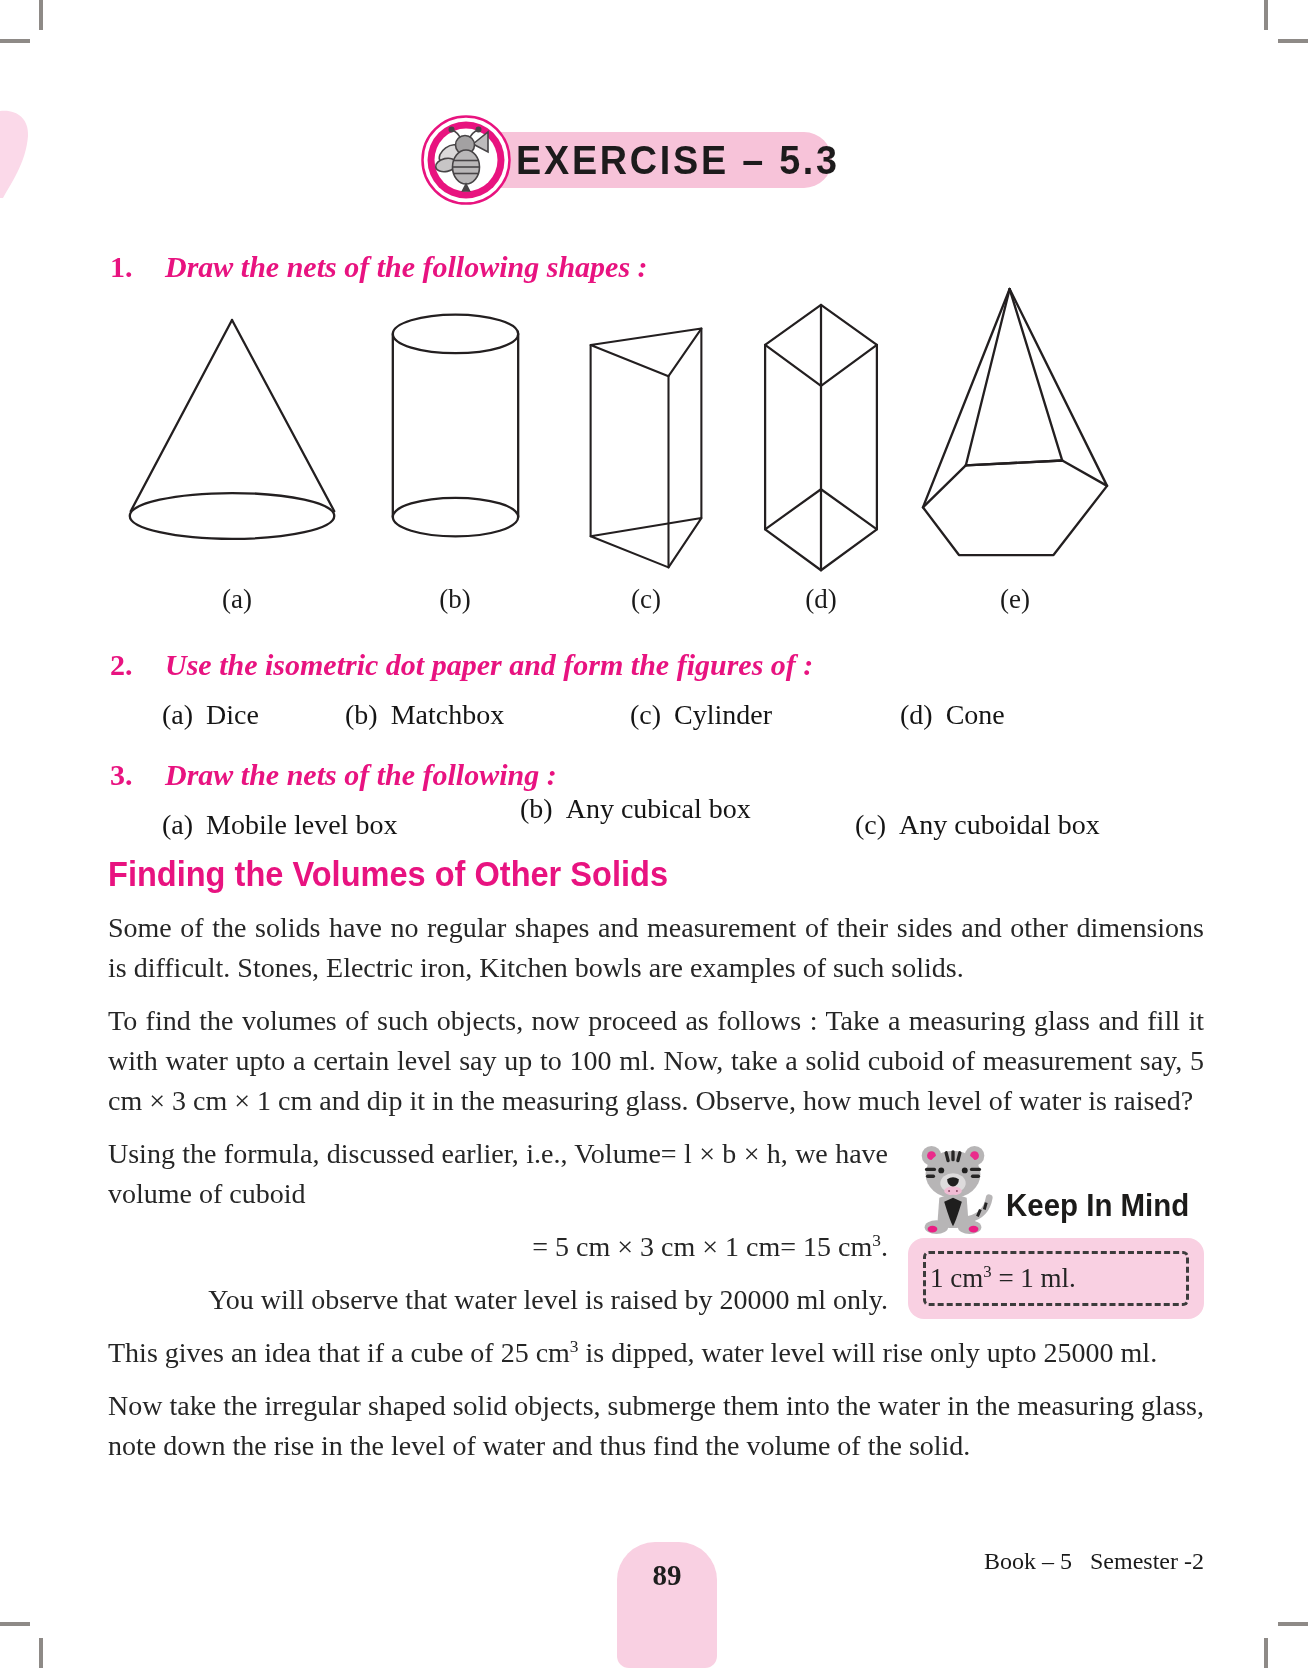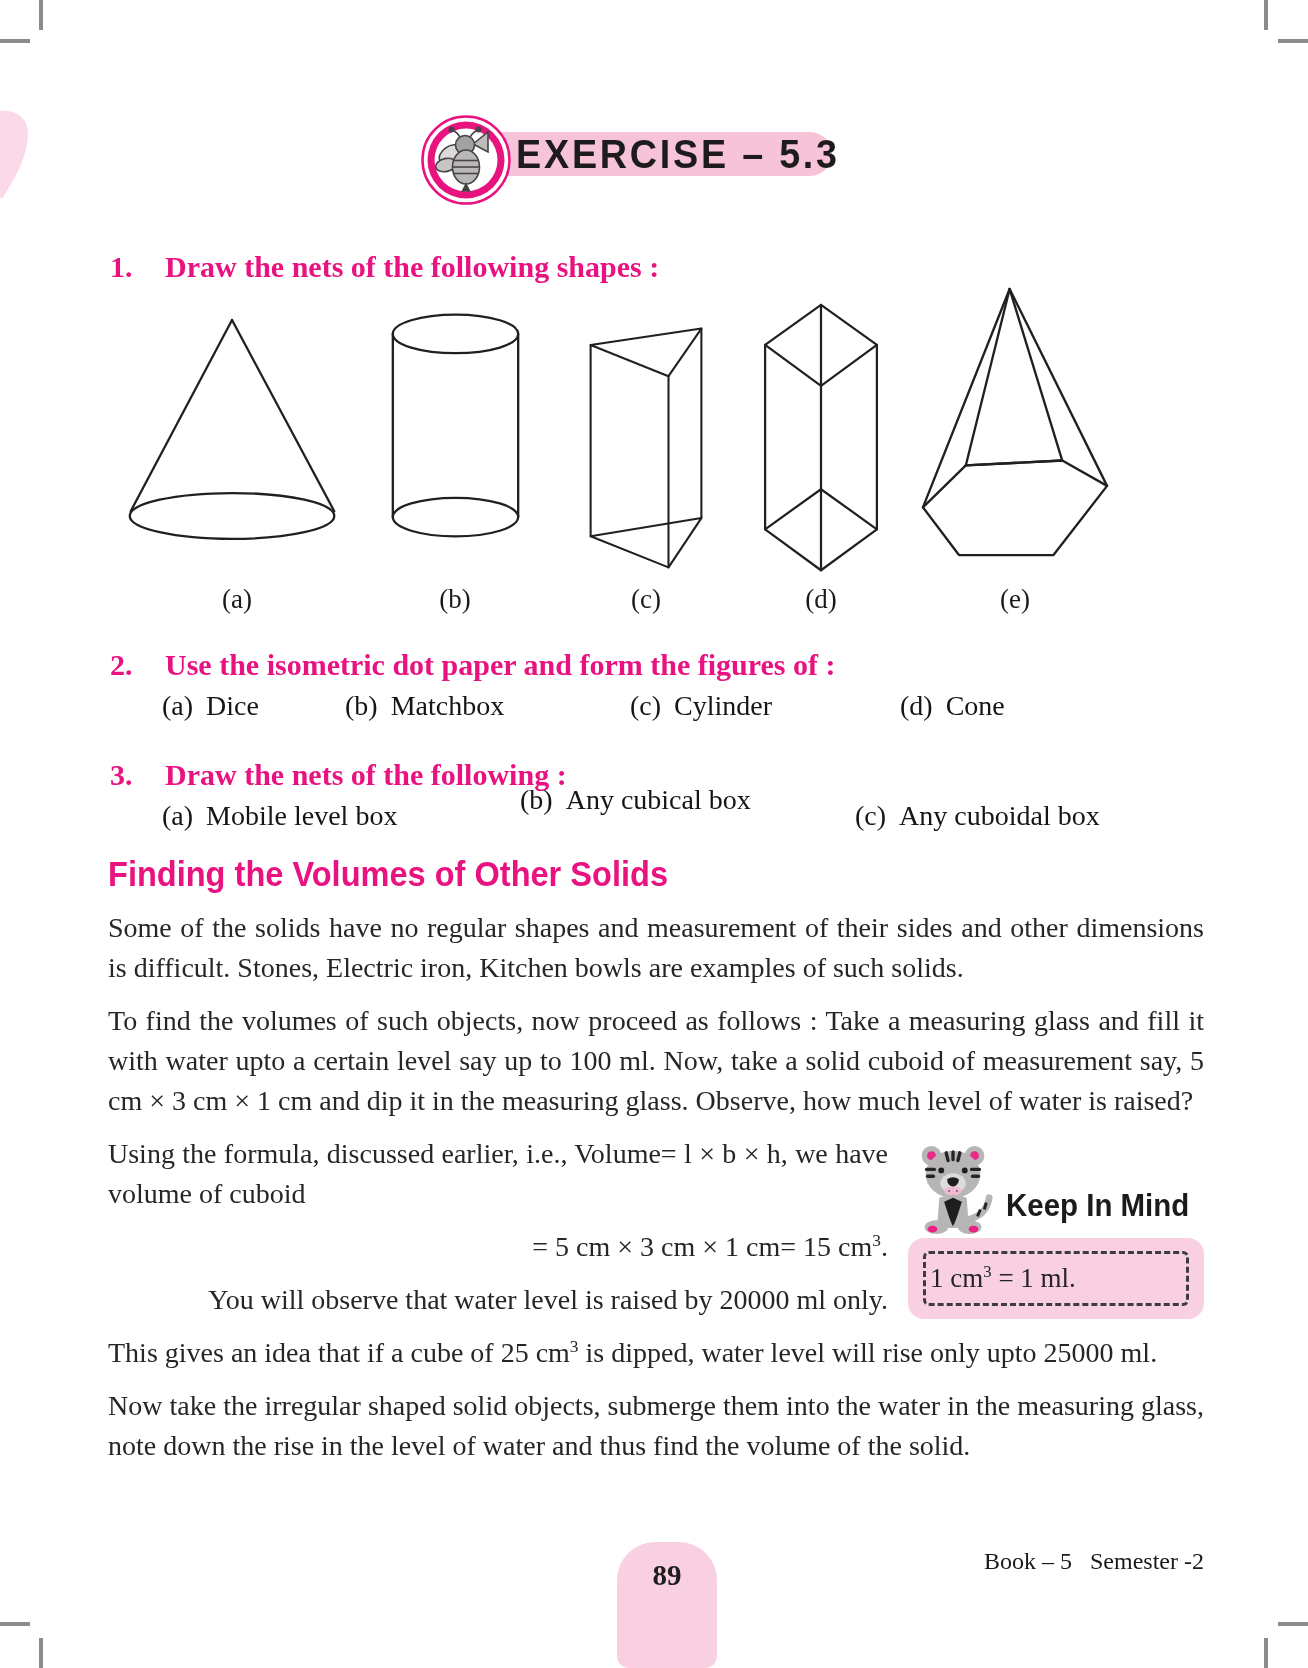--- a/index.html
+++ b/index.html
@@ -15,41 +15,41 @@
   .page{
     position:relative;width:1308px;height:1668px;background:#ffffff;overflow:hidden;
     font-family:"Liberation Serif","DejaVu Serif",serif;color:var(--ink);
   }
   
   .crop{position:absolute;background:var(--crop);}
   
   .petal{position:absolute;left:0;top:108px;}
   
   .banner{
-    position:absolute;left:466px;top:132px;width:366px;height:44px;
+    position:absolute;left:466px;top:132px;width:366px;height:56px;
     background:var(--banner-pink);border-radius:0 28px 28px 0;
     display:flex;align-items:center;justify-content:center;padding-left:58px;
   }
   .banner-title{
     font-family:"Liberation Sans","DejaVu Sans",sans-serif;font-weight:800;
     font-size:41px;letter-spacing:3px;color:#1d1b1c;
     transform:scaleX(0.92);transform-origin:center;white-space:nowrap;
   }
   .logo{position:absolute;left:421px;top:115px;width:90px;height:90px;}
   
   .qrow{position:absolute;left:110px;display:flex;color:var(--magenta);
     font-weight:bold;font-size:30px;line-height:36px;}
   .qnum{width:55px;flex:0 0 55px;}
-  .qtext{white-space:nowrap;}
+  .qtext{white-space:nowrap;font-style:italic;}
   
   .fig{position:absolute;}
   .fig path,.fig line,.fig ellipse,.fig polygon{fill:none;stroke:var(--stroke);stroke-width:2.4;stroke-linejoin:round;stroke-linecap:round;}
   .fig-label{position:absolute;top:584px;font-size:27px;color:#1a1a1a;transform:translateX(-50%);}
   
-  .opt{position:absolute;font-size:28px;color:#151515;white-space:nowrap;}
+  .opt{position:absolute;font-size:28px;color:#151515;white-space:nowrap;margin-top:9px;}
   .opt .opt-label{margin-right:13px;}
   
   .flow{position:absolute;left:108px;top:854px;width:1096px;}
   .section-heading{
     margin:0 0 14px 0;font-family:"Liberation Sans","DejaVu Sans",sans-serif;
     font-weight:800;font-size:35px;color:var(--magenta);
     transform:scaleX(0.93);transform-origin:left;white-space:nowrap;
   }
   .flow p{margin:0 0 13px 0;font-size:28px;line-height:40px;text-align:justify;}
   .flow p.noj{text-align:right;}

